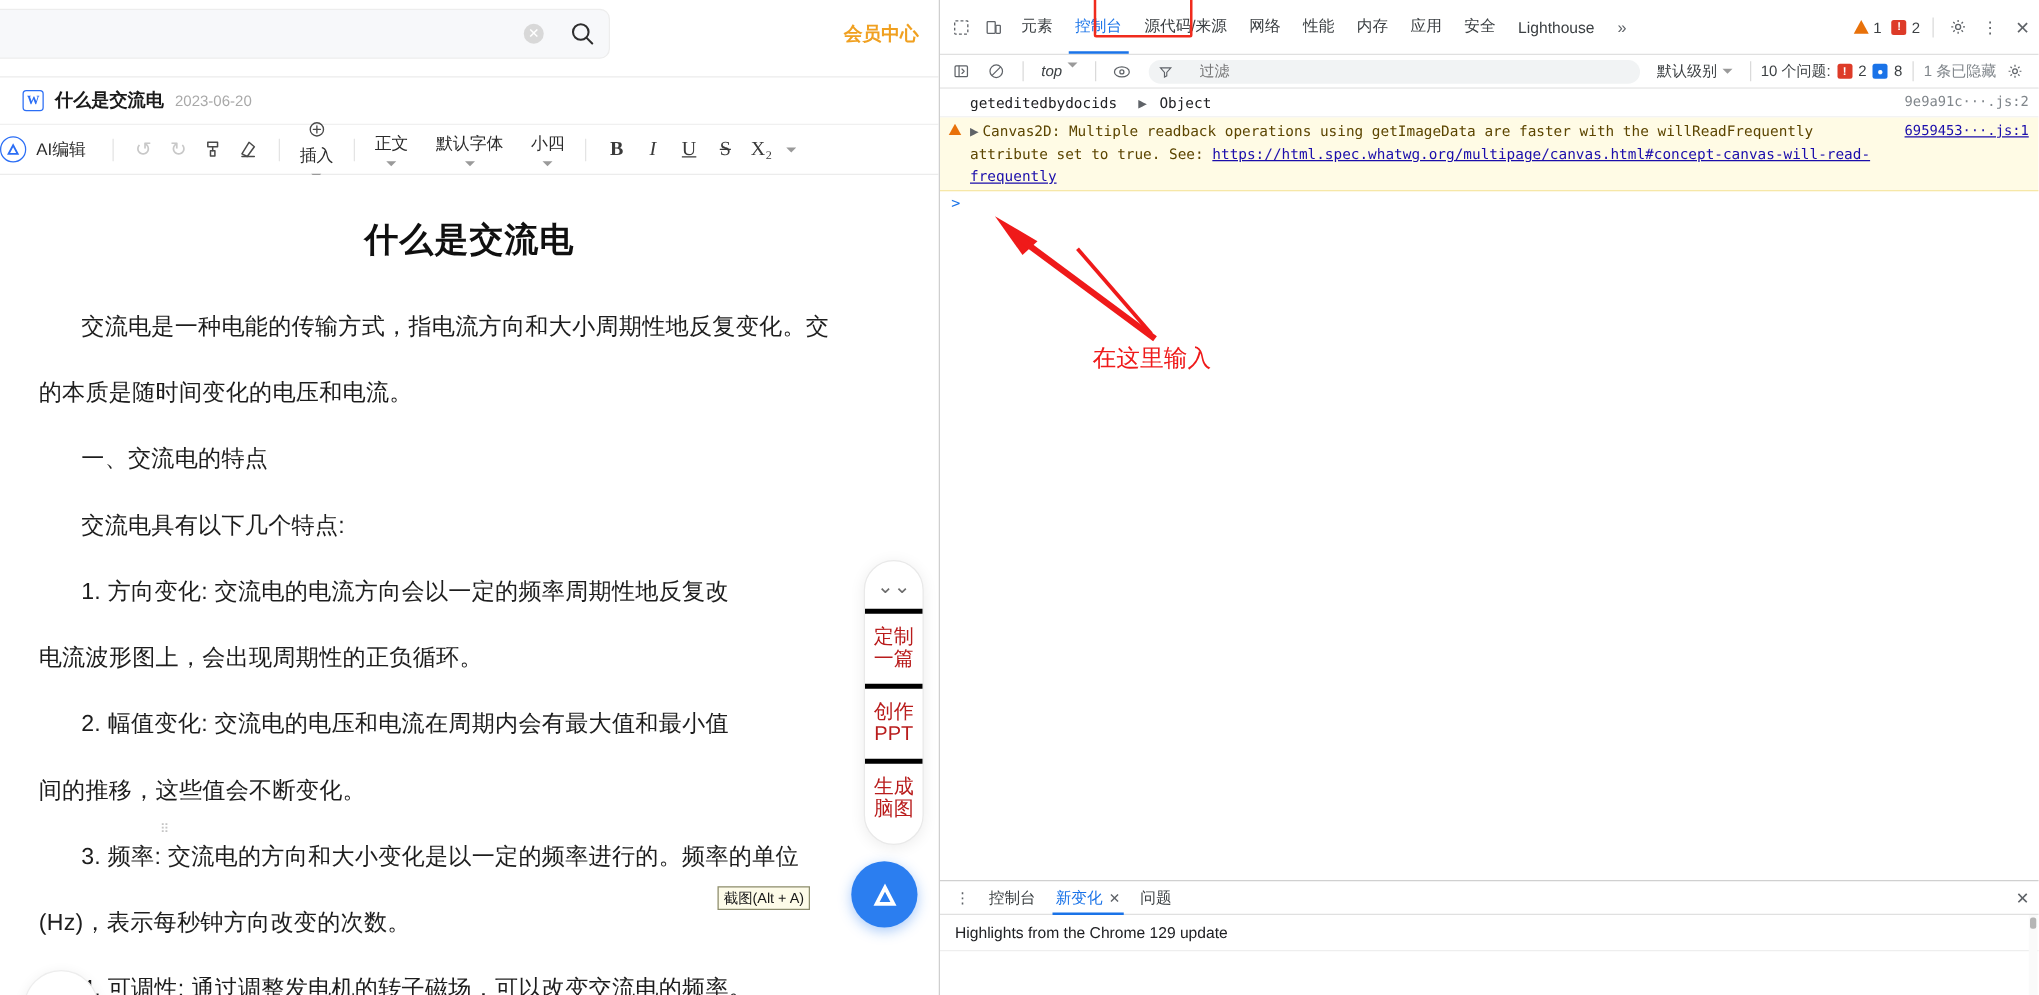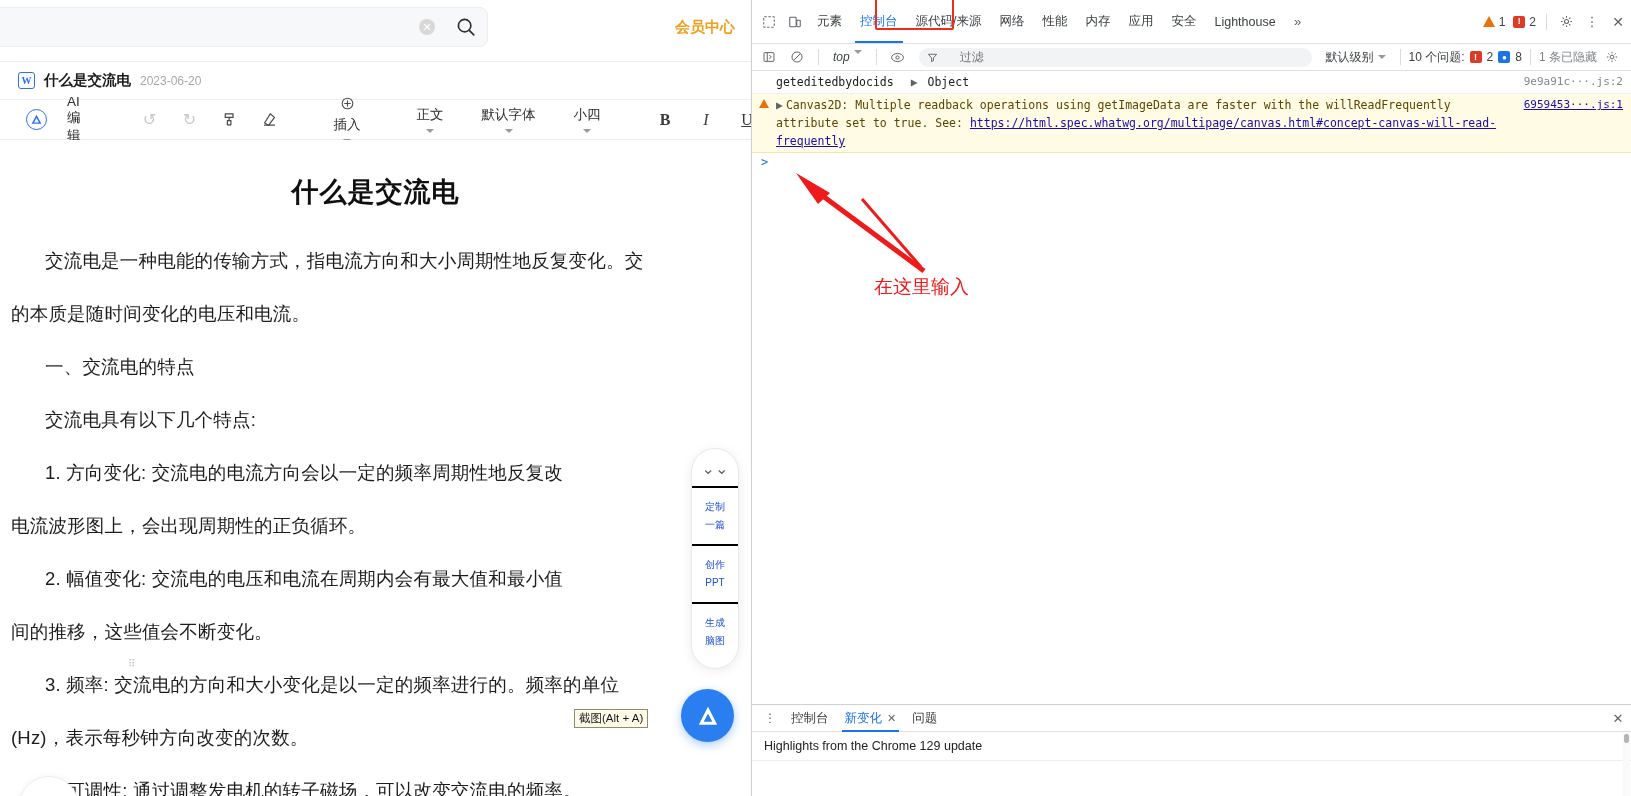--- a/index.html
+++ b/index.html
@@ -63,21 +63,21 @@
     border-radius: 3px; color: #2b6ef5; font-size: 10px; font-weight: 700;
     display: flex; align-items: center; justify-content: center;
     font-family: "Liberation Serif", serif;
   }
   .doc-name { font-size: 14.5px; color: #1b1b1b; font-weight: 600; }
   .doc-date { font-size: 12px; color: #a8a8a8; font-family: "Liberation Sans", sans-serif; }
 
   
   .fmt-bar {
     height: 40px; display: flex; align-items: center;
-    padding-left: 26px; gap: 14px;
+    gap: 2px;
     border-bottom: 1px solid #ececec;
     background: #fff;
   }
   .ai-badge {
     width: 21px; height: 21px; border-radius: 50%;
     border: 1.6px solid #2b6ef5;
     display: flex; align-items: center; justify-content: center;
     color: #2b6ef5; font-size: 12px; cursor: pointer; flex: none;
   }
   .ai-label { font-size: 13.5px; color: #2b2b2b; margin-left: 6px; margin-right: 10px; cursor: pointer; }
@@ -101,21 +101,21 @@
 
   
   .doc-canvas { position: relative; height: 656px; background: #fff; overflow: hidden; }
   .doc-page { padding: 34px 0 0 0; }
   .doc-h1 {
     text-align: center; font-size: 27px; font-weight: 700; color: #101010;
     letter-spacing: 1px; margin-bottom: 30px;
   }
   .doc-p {
     font-size: 18.5px; line-height: 41px; color: #1d1d1d;
-    padding: 0 0 0 11px; margin-bottom: 12px;
+    padding: 0 0 0 31px; margin-bottom: 12px;
     white-space: nowrap; letter-spacing: .2px;
   }
   .doc-p .ind { display: inline-block; width: 34px; }
   .drag-dots {
     position: absolute; left: 128px; top: 521px;
     width: 10px; height: 18px; color: #c4c4c4; font-size: 10px; line-height: 6px;
     letter-spacing: 1px;
   }
 
   
@@ -128,22 +128,22 @@
   
   .ai-dock {
     position: absolute; right: 12px; top: 308px;
     width: 48px; background: #ffffff;
     border: 1px solid #e9e9e9; border-radius: 24px;
     box-shadow: 0 2px 12px rgba(0,0,0,.08);
     padding: 4px 0 8px; text-align: center;
   }
   .ai-dock .chev { font-size: 16px; color: #6b6b6b; padding: 6px 0 8px; cursor: pointer; }
   .ai-dock .item {
-    font-size: 10px; color: #1d4ed8; line-height: 18px;
-    padding: 10px 0; border-top: 2px solid #000000; cursor: pointer;
+    font-size: 16px; color: #b91c1c; line-height: 18px;
+    padding: 10px 0; border-top: 4px solid #000000; cursor: pointer;
   }
   .ai-fab {
     position: absolute; right: 17px; top: 549px;
     width: 53px; height: 53px; border-radius: 50%;
     background: #2b7ef0; color: #fff;
     display: flex; align-items: center; justify-content: center;
     font-size: 25px; box-shadow: 0 3px 10px rgba(43,126,240,.4); cursor: pointer;
   }
 
   

